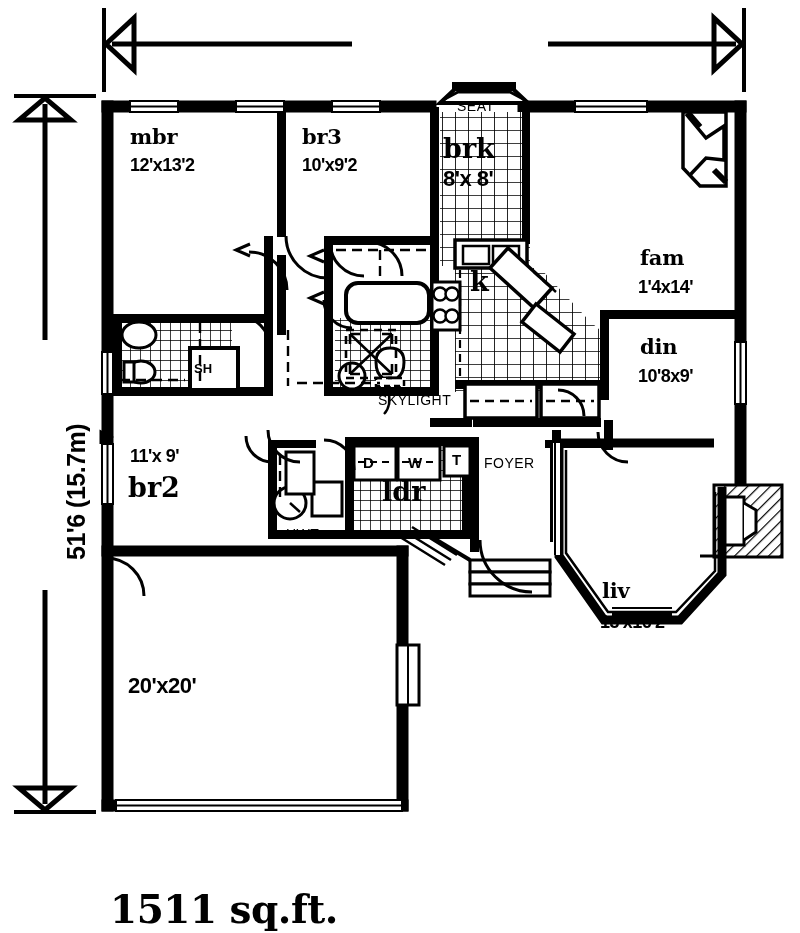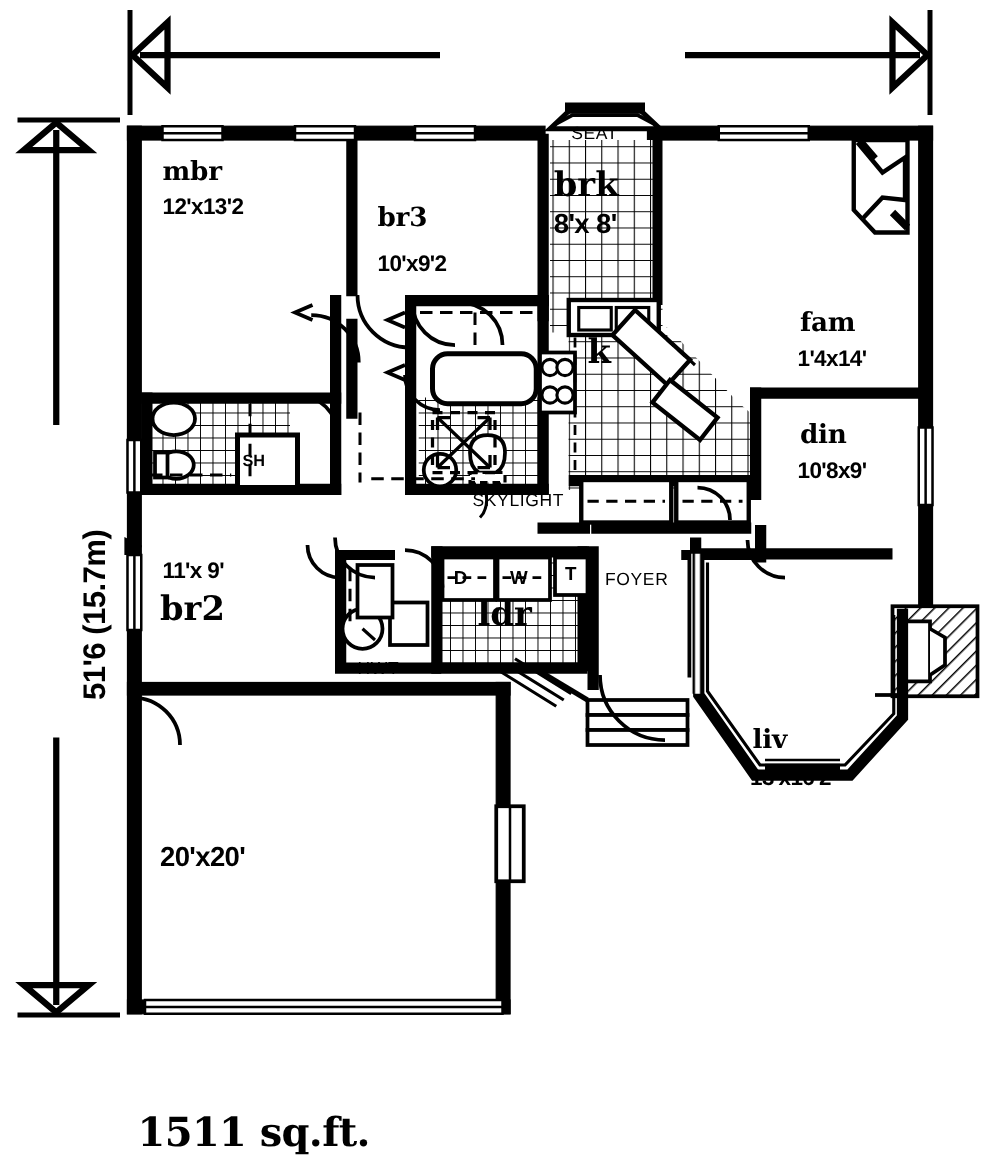--- a/index.html
+++ b/index.html
@@ -21,21 +21,21 @@
   .lbl{position:absolute;white-space:nowrap;line-height:1;}
 
   .room-name{font-family:"DejaVu Serif","Liberation Serif",serif;font-weight:bold;font-size:21px;letter-spacing:-0.2px;text-align:right;}
   .room-dim{font-family:"Liberation Sans",sans-serif;font-weight:bold;font-size:18px;letter-spacing:-0.5px;}
   .room-name-big{font-family:"DejaVu Serif","Liberation Serif",serif;font-weight:bold;font-size:27px;}
   .room-dim-big{font-family:"Liberation Sans",sans-serif;font-weight:bold;font-size:22px;letter-spacing:-0.5px;}
   .tiny-cap{font-family:"Liberation Sans",sans-serif;font-size:14px;letter-spacing:0.5px;}
   .tiny-cap-b{font-family:"Liberation Sans",sans-serif;font-weight:bold;font-size:13px;}
   .appl{font-family:"Liberation Sans",sans-serif;font-weight:bold;font-size:15px;}
   .dim-text{font-family:"Liberation Sans",sans-serif;font-weight:bold;font-size:25px;letter-spacing:-0.5px;}
-  .sqft{font-family:"DejaVu Serif","Liberation Serif",serif;font-weight:bold;font-size:32px;letter-spacing:-0.5px;}
+  .sqft{font-family:"DejaVu Serif","Liberation Serif",serif;font-weight:bold;font-size:39px;letter-spacing:-0.5px;}
   .garage-name{font-family:"DejaVu Serif","Liberation Serif",serif;font-weight:bold;font-size:30px;letter-spacing:-0.5px;}
   .garage-dim{font-family:"Liberation Sans",sans-serif;font-weight:bold;font-size:22px;letter-spacing:-0.5px;}
   .vdim{
     position:absolute;
     transform-origin:0 0;
     transform:rotate(-90deg);
     white-space:nowrap;
     font-family:"Liberation Sans",sans-serif;font-weight:bold;font-size:25px;letter-spacing:-0.5px;
   }
 </style>
@@ -345,22 +345,22 @@
       <rect x="113" y="236" width="9" height="0"></rect>
     </g>
   </svg>
 
 
   <div class="vdim" style="left:62px;top:560px;">51'6 (15.7m)</div>
 
   <div class="lbl room-name" style="left:130px;top:126px;">mbr</div>
   <div class="lbl room-dim" style="left:130px;top:156px;">12'x13'2</div>
 
-  <div class="lbl room-name" style="left:302px;top:126px;margin-top:37px;">br3</div>
-  <div class="lbl room-dim" style="left:302px;top:156px;margin-top:46px;">10'x9'2</div>
+  <div class="lbl room-name" style="left:302px;top:126px;">br3</div>
+  <div class="lbl room-dim" style="left:302px;top:156px;">10'x9'2</div>
 
   <div class="lbl tiny-cap" style="left:457px;top:99px;">SEAT</div>
 
   <div class="lbl room-name-big" style="left:443px;top:135px;">brk</div>
   <div class="lbl room-dim-big" style="left:443px;top:168px;">8'x 8'</div>
 
   <div class="lbl room-name-big" style="left:470px;top:268px;">k</div>
 
   <div class="lbl room-name" style="left:640px;top:247px;">fam</div>
   <div class="lbl room-dim" style="left:638px;top:278px;">1'4x14'</div>

